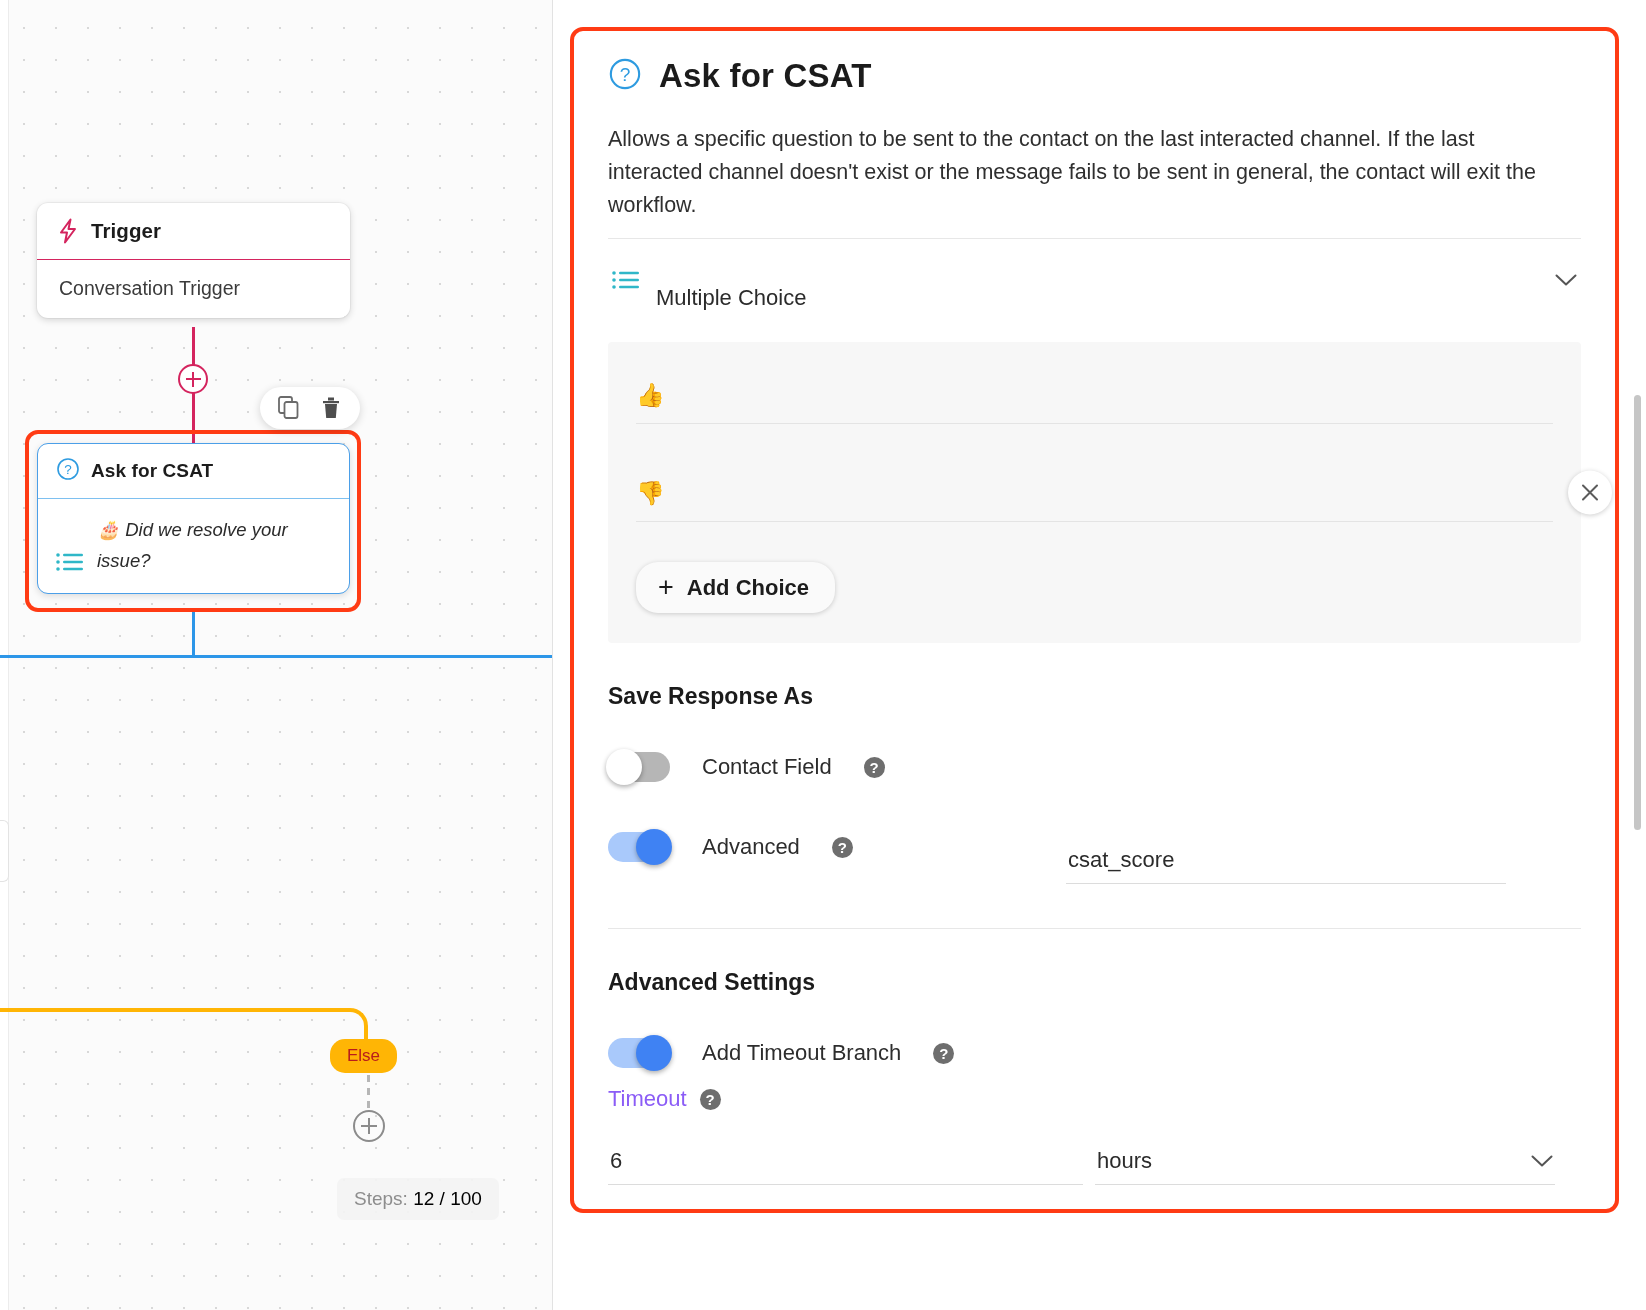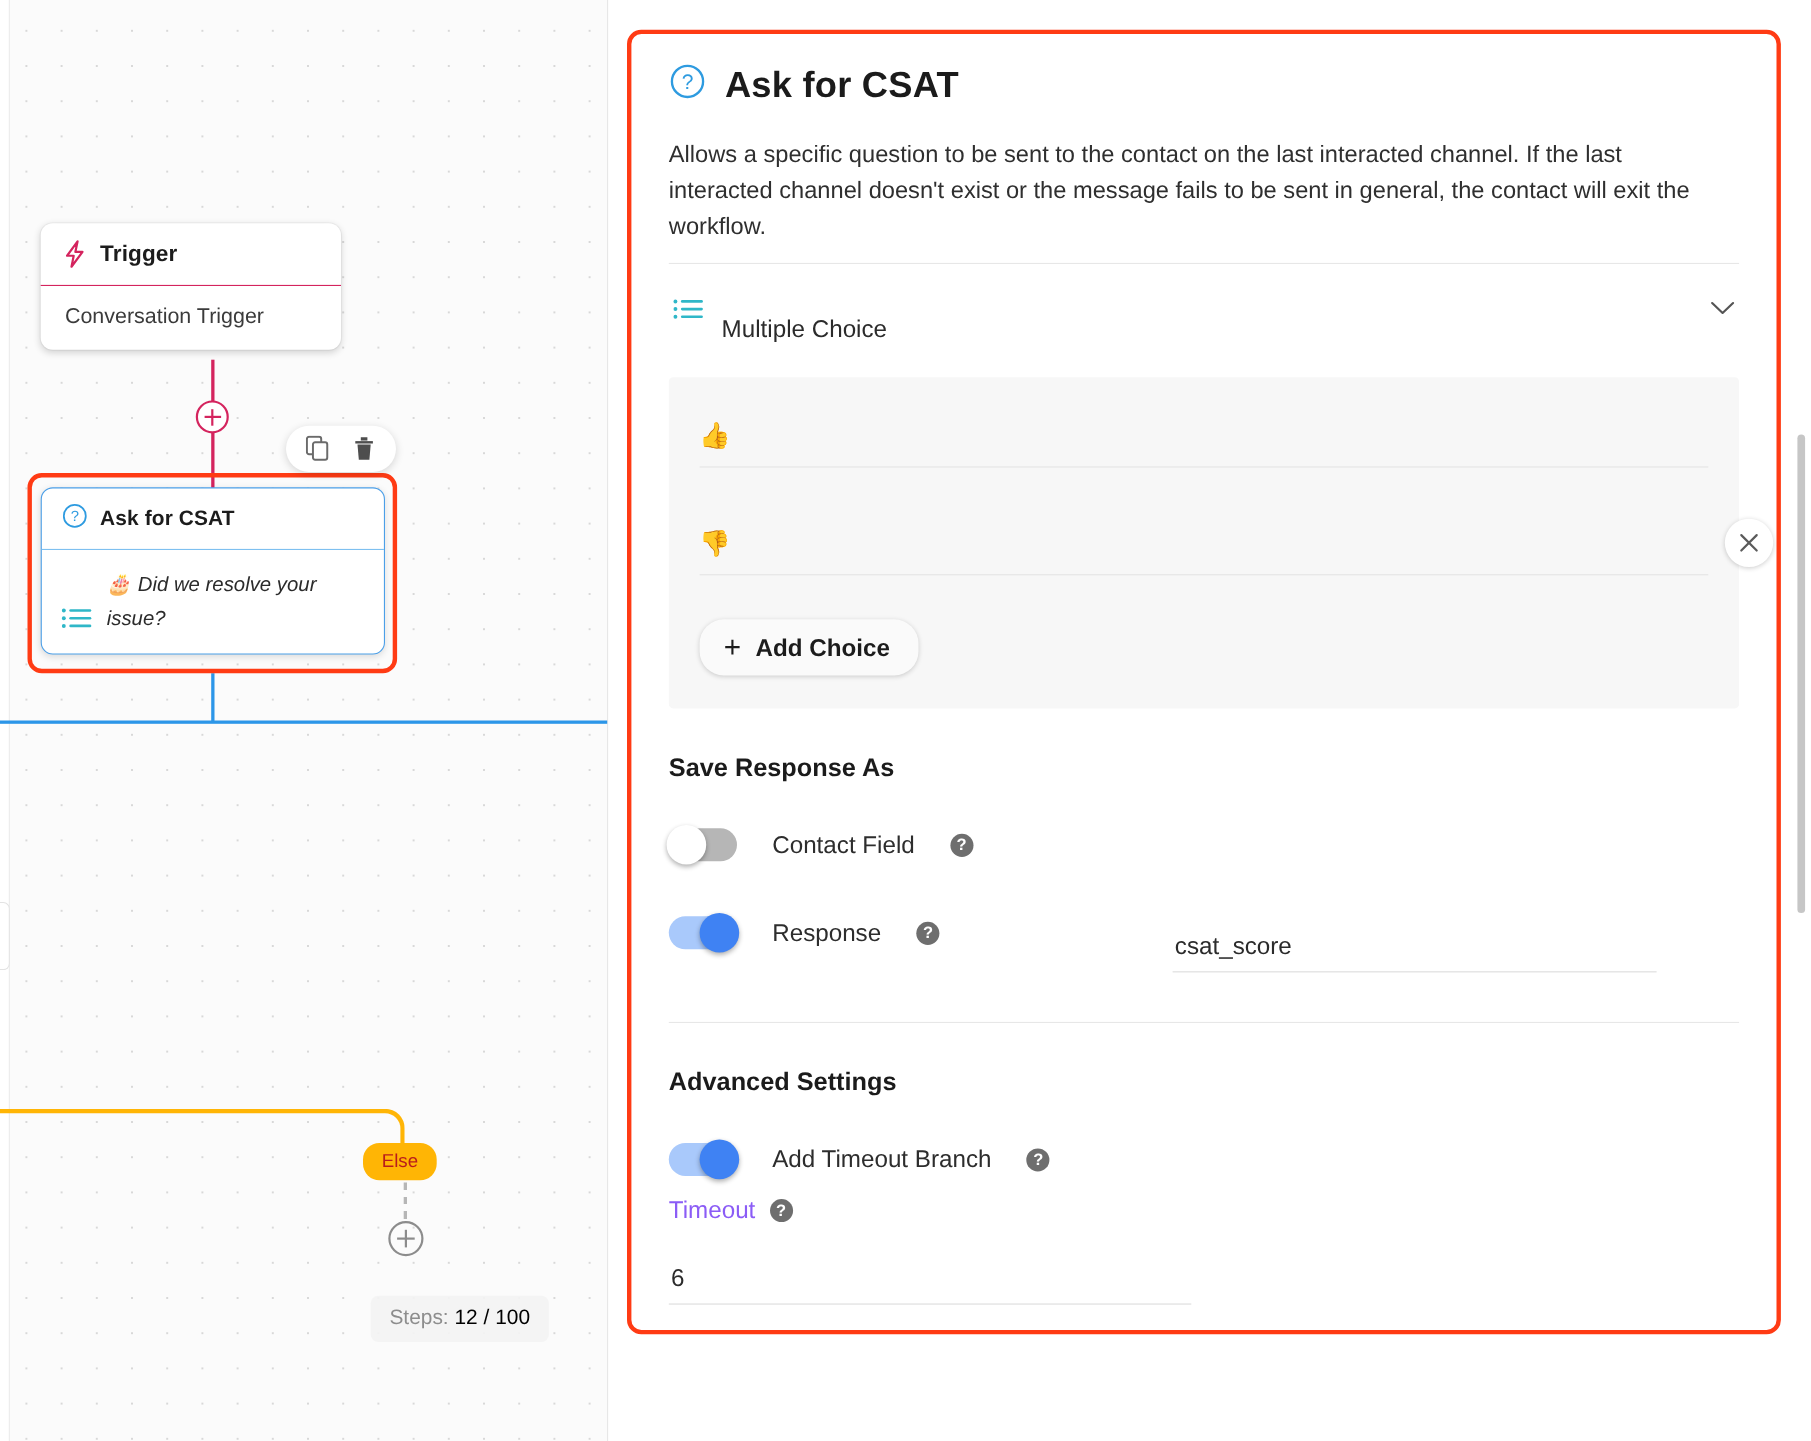--- a/index.html
+++ b/index.html
@@ -28,21 +28,21 @@
   }
 
   
   .node {
     position: absolute;
     background: #fff;
     border-radius: 11px;
     box-shadow: 0 2px 7px rgba(0,0,0,0.16), 0 0 0 1px rgba(0,0,0,0.04);
     z-index: 6;
   }
-  .node-trigger { left: 37px; top: 203px; width: 273px; }
+  .node-trigger { left: 37px; top: 203px; width: 313px; }
   .node-head {
     display: flex; align-items: center; gap: 12px;
     padding: 15px 0 15px 20px;
     border-bottom: 1.6px solid #d4245e;
   }
   .node-head-title { font-size: 20.5px; font-weight: bold; color: #1c1c1c; letter-spacing: .1px; }
   .node-body { padding: 17px 0 18px 22px; font-size: 19.5px; color: #3b3b3b; }
   .bolt-icon { width: 22px; height: 26px; display: block; }
 
   
@@ -365,21 +365,21 @@
               <span class="knob"></span>
             </span>
           <span class="toggle-label">Contact Field</span>
           <span class="help-icon">?</span>
         </div>
 
         <div class="toggle-row" style="margin-top:50px;">
           <span class="switch on">
               <span class="knob"></span>
             </span>
-          <span class="toggle-label">Response</span>
+          <span class="toggle-label">Advanced</span>
           <span class="help-icon">?</span>
           <span class="field-underline var-value">csat_score</span>
         </div>
 
         <div class="divider" style="margin-top:66px;"></div>
 
         <div class="section-title">Advanced Settings</div>
 
         <div class="toggle-row" style="margin-top:42px;">
           <span class="switch on">
@@ -389,19 +389,27 @@
           <span class="help-icon">?</span>
         </div>
 
         <div class="timeout-label-row">
           <span class="timeout-label">Timeout</span>
           <span class="help-icon">?</span>
         </div>
 
         <div class="timeout-fields">
           <span class="field-underline tf-num">6</span>
+          <span class="field-underline tf-unit">
+            <span class="u-text">hours</span>
+            <span>
+              <svg class="chevron" viewBox="0 0 22 13" fill="none">
+                <path d="M1.5 1.5 L11 10.5 L20.5 1.5" stroke="#555" stroke-width="2" stroke-linecap="round" stroke-linejoin="round"></path>
+              </svg>
+            </span>
+          </span>
         </div>
 
       </div>
     </div>
   </div>
 
 </div>
 
 </body></html>

